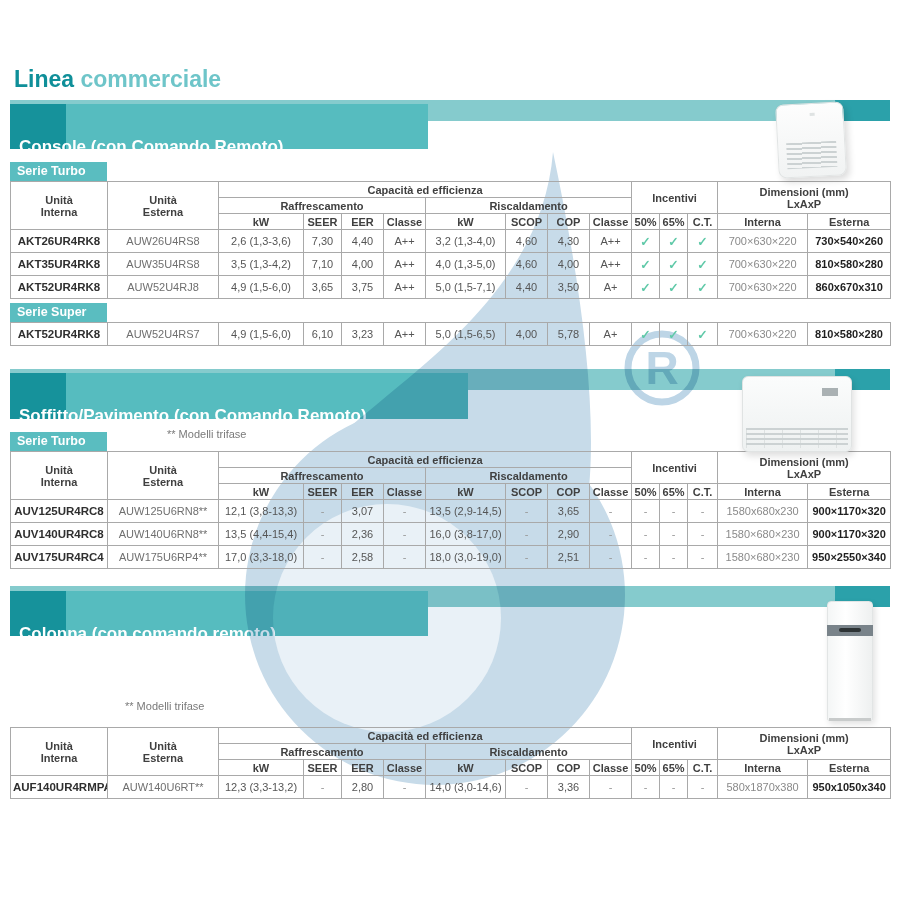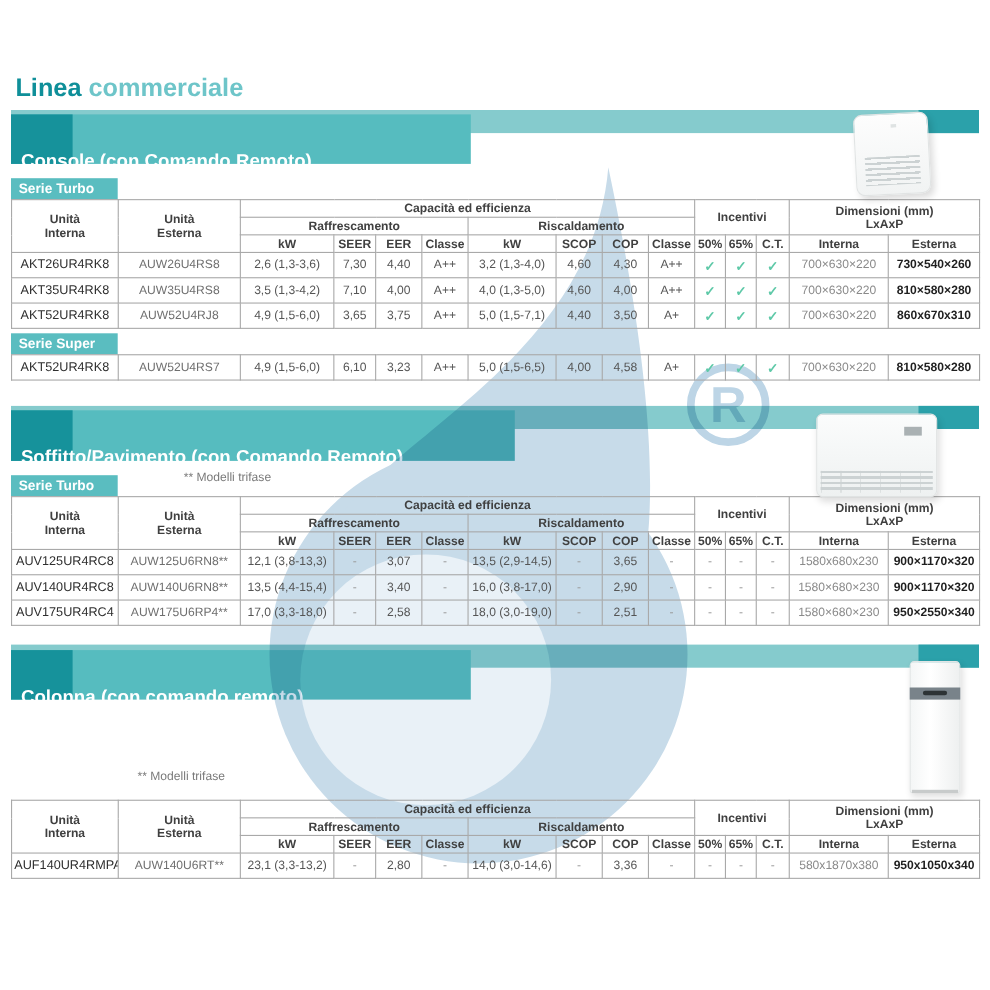--- a/index.html
+++ b/index.html
@@ -28,21 +28,21 @@
   .title .t2{color:#6ec5c9;}
 
   
   table.spec{position:absolute;left:10px;border-collapse:collapse;table-layout:fixed;
         width:881px;font-size:11px;color:#555;z-index:3;background:transparent;}
   table.spec th,table.spec td{border:1px solid #a9a9a9;text-align:center;padding:0 2px;
         overflow:hidden;white-space:nowrap;}
   table.spec thead tr{height:16px;}
   table.spec tbody tr{height:23px;}
   table.spec th{font-weight:bold;color:#404040;font-size:11px;}
-  td.model{text-align:left;padding-left:5px;font-weight:normal;color:#2f2f2f;font-size:11.5px;margin-top:29px;}
+  td.model{text-align:left;padding-left:5px;font-weight:bold;color:#2f2f2f;font-size:11.5px;margin-top:29px;}
   td.ext-model{text-align:left;padding-left:6px;color:#6f6f6f;}
   td.dim-int{color:#8a8a8a;}
   td.dim-ext{color:#1f1f1f;font-weight:bold;}
   td.check{color:#5fc9a8;font-size:12.5px;font-weight:bold;}
   td.dash{color:#999;}
 
   
   .product{position:absolute;z-index:4;}
   .console-unit{width:66px;height:72px;background:linear-gradient(180deg,#fdfdfd,#f1f3f3);
         border:1px solid #e1e4e4;border-radius:8px;transform:rotate(-3deg);
@@ -235,21 +235,21 @@
       <tbody>
         <tr>
           <td class="model">AKT52UR4RK8</td>
           <td class="ext-model">AUW52U4RS7</td>
           <td>4,9 (1,5-6,0)</td>
           <td>6,10</td>
           <td>3,23</td>
           <td>A++</td>
           <td>5,0 (1,5-6,5)</td>
           <td>4,00</td>
-          <td>4,58</td>
+          <td>5,78</td>
           <td>A+</td>
           <td class="check">✓</td>
           <td class="check">✓</td>
           <td class="check">✓</td>
           <td class="dim-int">700×630×220</td>
           <td class="dim-ext">810×580×280</td>
         </tr>
       </tbody>
     </table>
   <table class="spec" style="top:451px;">
@@ -314,21 +314,21 @@
           <td class="dash">-</td>
           <td class="dash">-</td>
           <td class="dim-int">1580x680x230</td>
           <td class="dim-ext">900×1170×320</td>
         </tr>
         <tr>
           <td class="model">AUV140UR4RC8</td>
           <td class="ext-model">AUW140U6RN8**</td>
           <td>13,5 (4,4-15,4)</td>
           <td class="dash">-</td>
-          <td>3,40</td>
+          <td>2,36</td>
           <td class="dash">-</td>
           <td>16,0 (3,8-17,0)</td>
           <td class="dash">-</td>
           <td>2,90</td>
           <td class="dash">-</td>
           <td class="dash">-</td>
           <td class="dash">-</td>
           <td class="dash">-</td>
           <td class="dim-int">1580×680×230</td>
           <td class="dim-ext">900×1170×320</td>
@@ -395,21 +395,21 @@
           <th>65%</th>
           <th>C.T.</th>
           <th>Interna</th>
           <th>Esterna</th>
         </tr>
       </thead>
       <tbody>
         <tr>
           <td class="model">AUF140UR4RMPA</td>
           <td class="ext-model">AUW140U6RT**</td>
-          <td>23,1 (3,3-13,2)</td>
+          <td>12,3 (3,3-13,2)</td>
           <td class="dash">-</td>
           <td>2,80</td>
           <td class="dash">-</td>
           <td>14,0 (3,0-14,6)</td>
           <td class="dash">-</td>
           <td>3,36</td>
           <td class="dash">-</td>
           <td class="dash">-</td>
           <td class="dash">-</td>
           <td class="dash">-</td>

